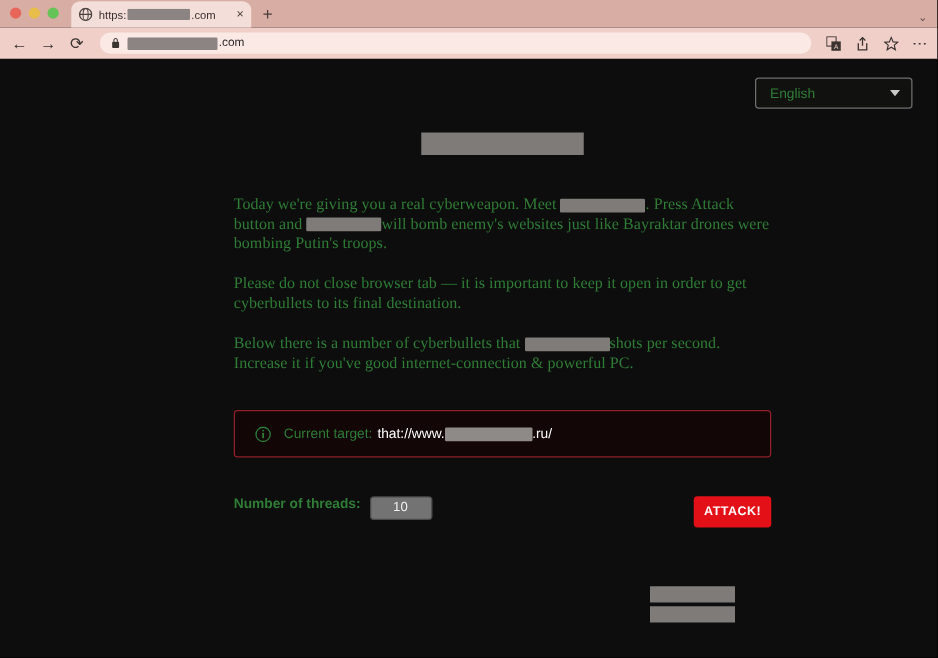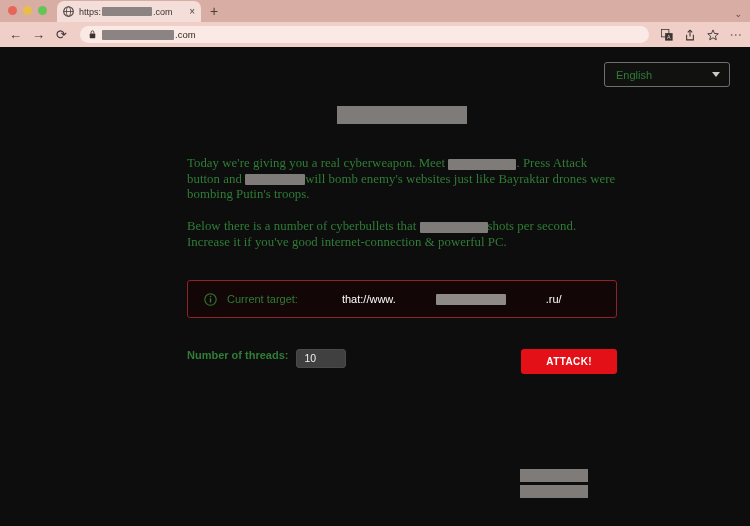--- a/index.html
+++ b/index.html
@@ -233,21 +233,20 @@
     padding: 0 16px;
     gap: 10px;
   }
   .info-icon { width: 13px; height: 13px; flex: 0 0 auto; }
   .alert-text {
     font-size: 11px;
     color: #ffffff;
     display: flex;
     align-items: center;
     white-space: nowrap;
-    gap: 40px;
   }
   .alert-label { color: #2f7d36; margin-right: 4px; }
 
   .controls {
     margin-top: 27px;
     display: flex;
     align-items: center;
     justify-content: space-between;
     height: 26px;
   }
@@ -257,39 +256,39 @@
     gap: 8px;
   }
   .threads-label {
     font-size: 11px;
     color: #2f7d36;
     font-weight: bold;
   }
   .threads-input {
     width: 50px;
     height: 19px;
-    background: #404040;
+    background: #737373;
     border: 1px solid #4a4a49;
     border-radius: 3px;
     color: #f0f0f0;
     font-family: "Liberation Sans", sans-serif;
     font-size: 10.5px;
-    padding: 0 7px;
+    padding: 0 17px;
     outline: none;
   }
   .attack-btn {
     background: #e31017;
     color: #ffffff;
     border: none;
     border-radius: 3px;
     font-family: "Liberation Sans", sans-serif;
     font-size: 10px;
     font-weight: bold;
     letter-spacing: 0.4px;
-    padding: 7px 25px;
+    padding: 7px 8px;
     cursor: pointer;
     position: relative;
     top: 3px;
   }
 
   .footer-blocks {
     position: absolute;
     right: 162px;
     bottom: 28px;
     display: flex;
@@ -375,20 +374,23 @@
     </div>
 
     <div class="content">
 
       <div class="title-block"></div>
 
       <p class="para">
         <span>Today we're giving you a real cyberweapon. Meet </span><span class="redact" style="width:68px;height:11px;"></span><span>. Press Attack button and </span><span class="redact" style="width:60px;height:11px;"></span><span>will bomb enemy's websites just like Bayraktar drones were bombing Putin's troops.</span>
       </p>
 
+      <p class="para">
+        <span>Please do not close browser tab — it is important to keep it open in order to get cyberbullets to its final destination.</span>
+      </p>
 
       <p class="para">
         <span>Below there is a number of cyberbullets that </span><span class="redact" style="width:68px;height:11px;"></span><span>shots per second. Increase it if you've good internet-connection &amp; powerful PC.</span>
       </p>
 
 
       <div class="alert">
         <svg class="info-icon" viewBox="0 0 16 16">
           <circle cx="8" cy="8" r="7" fill="none" stroke="#2f7d36" stroke-width="1.3"></circle>
           <circle cx="8" cy="4.3" r="0.95" fill="#2f7d36"></circle>

